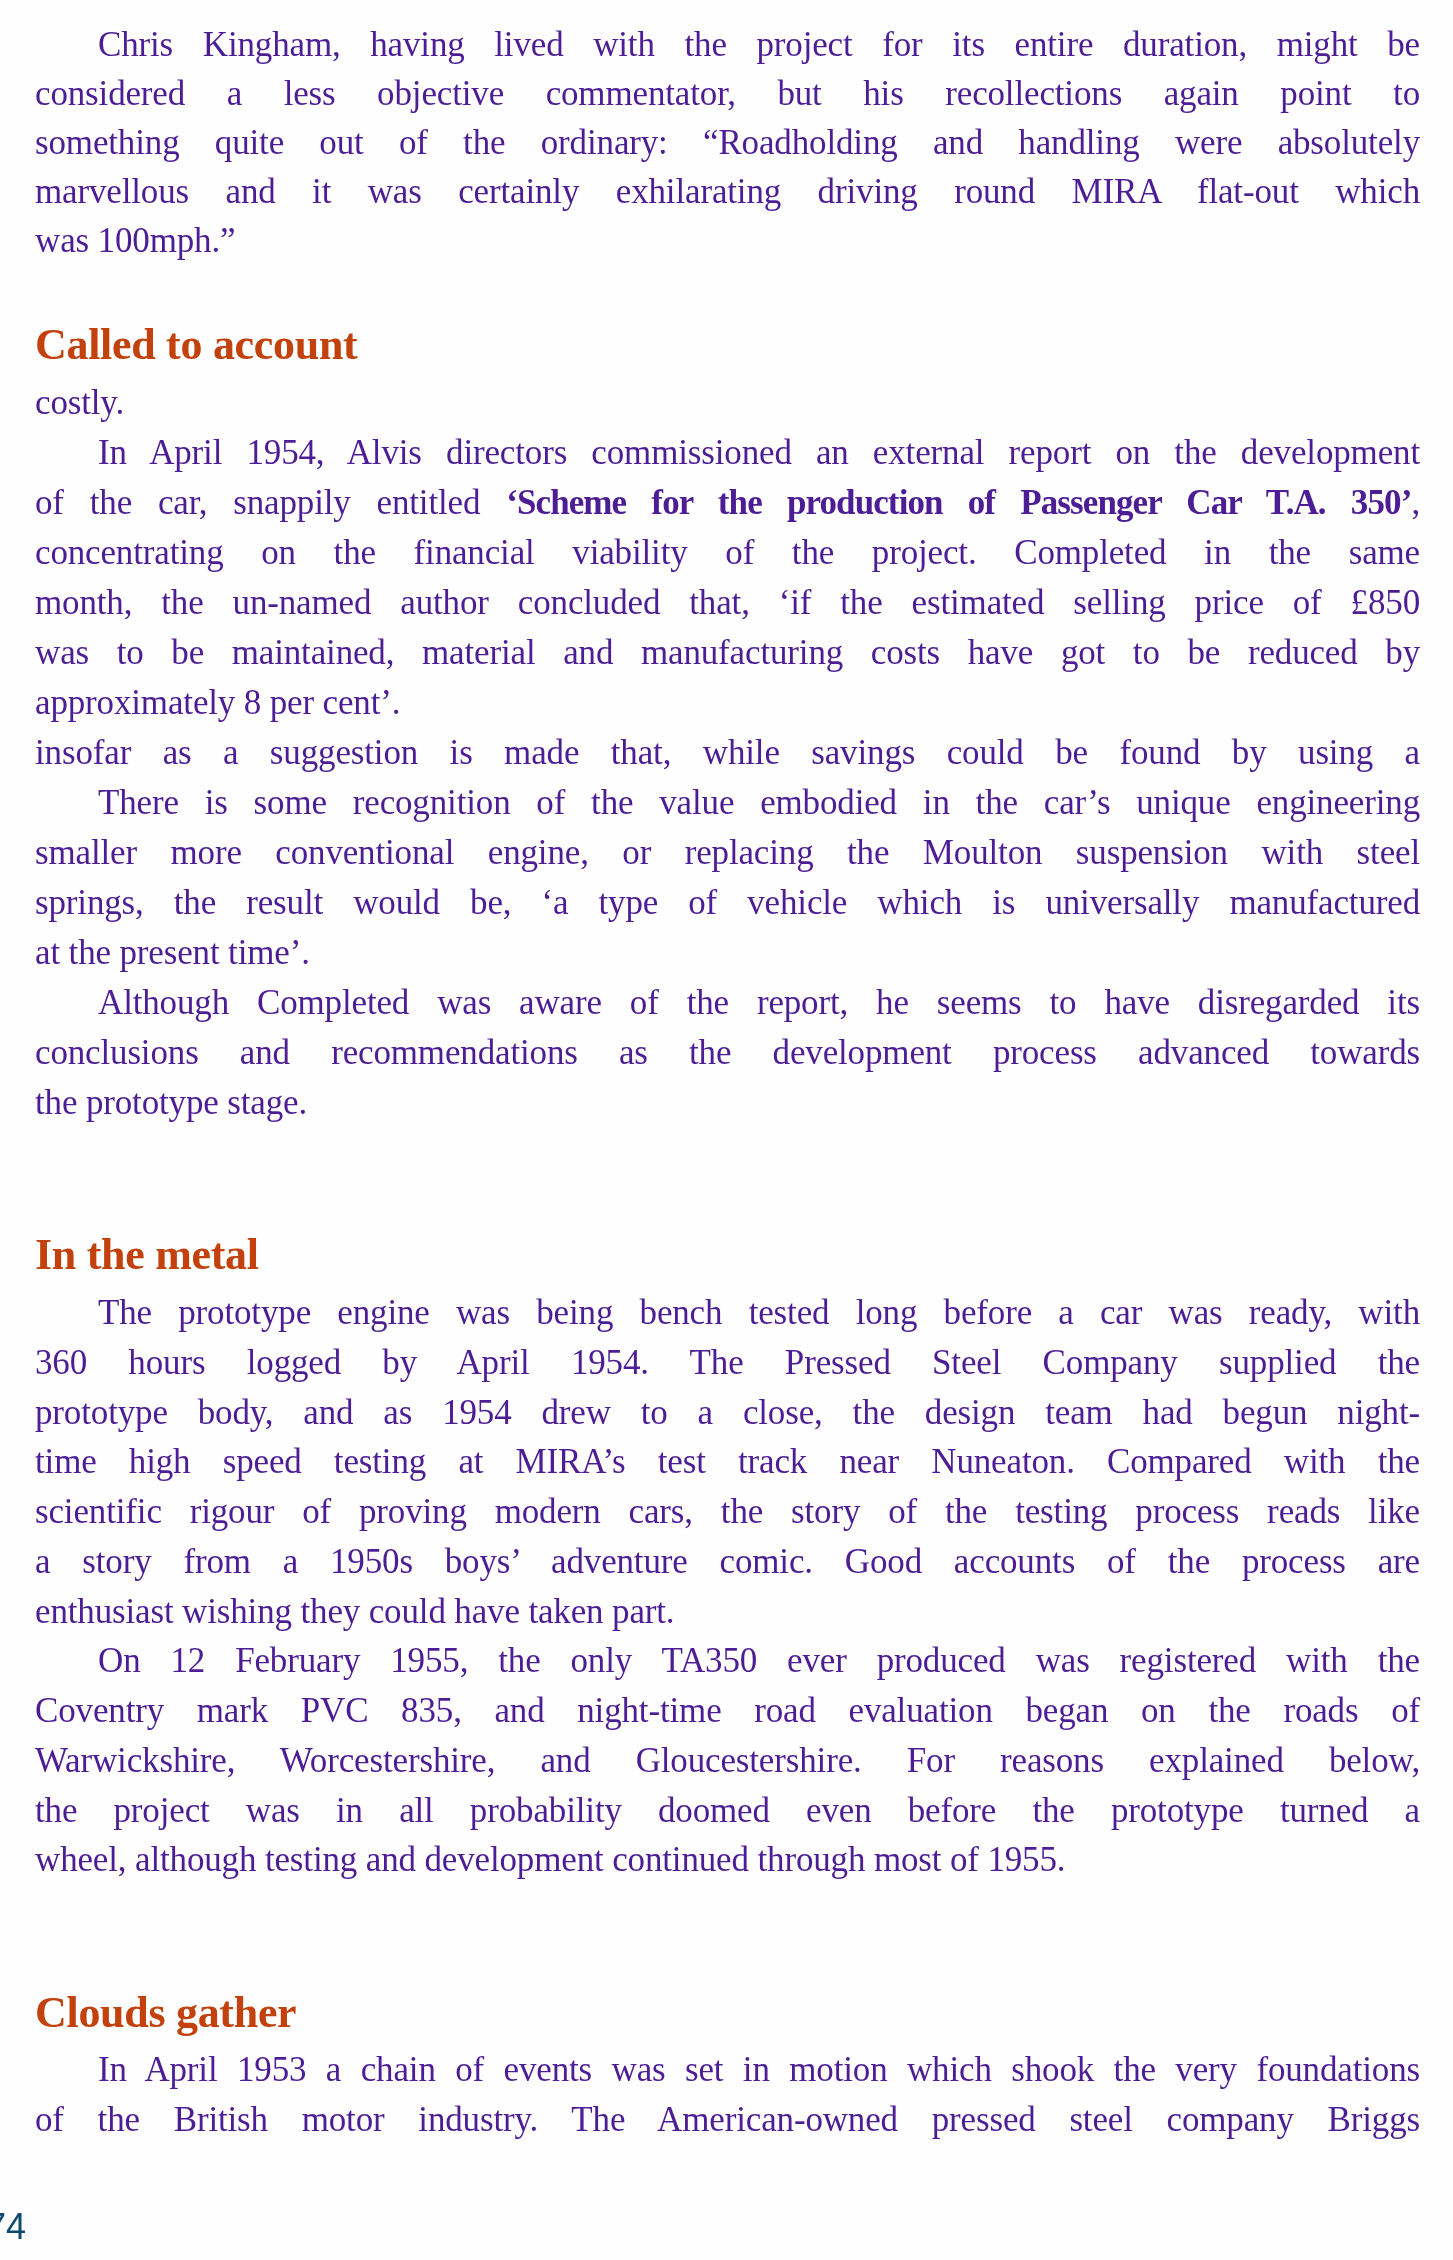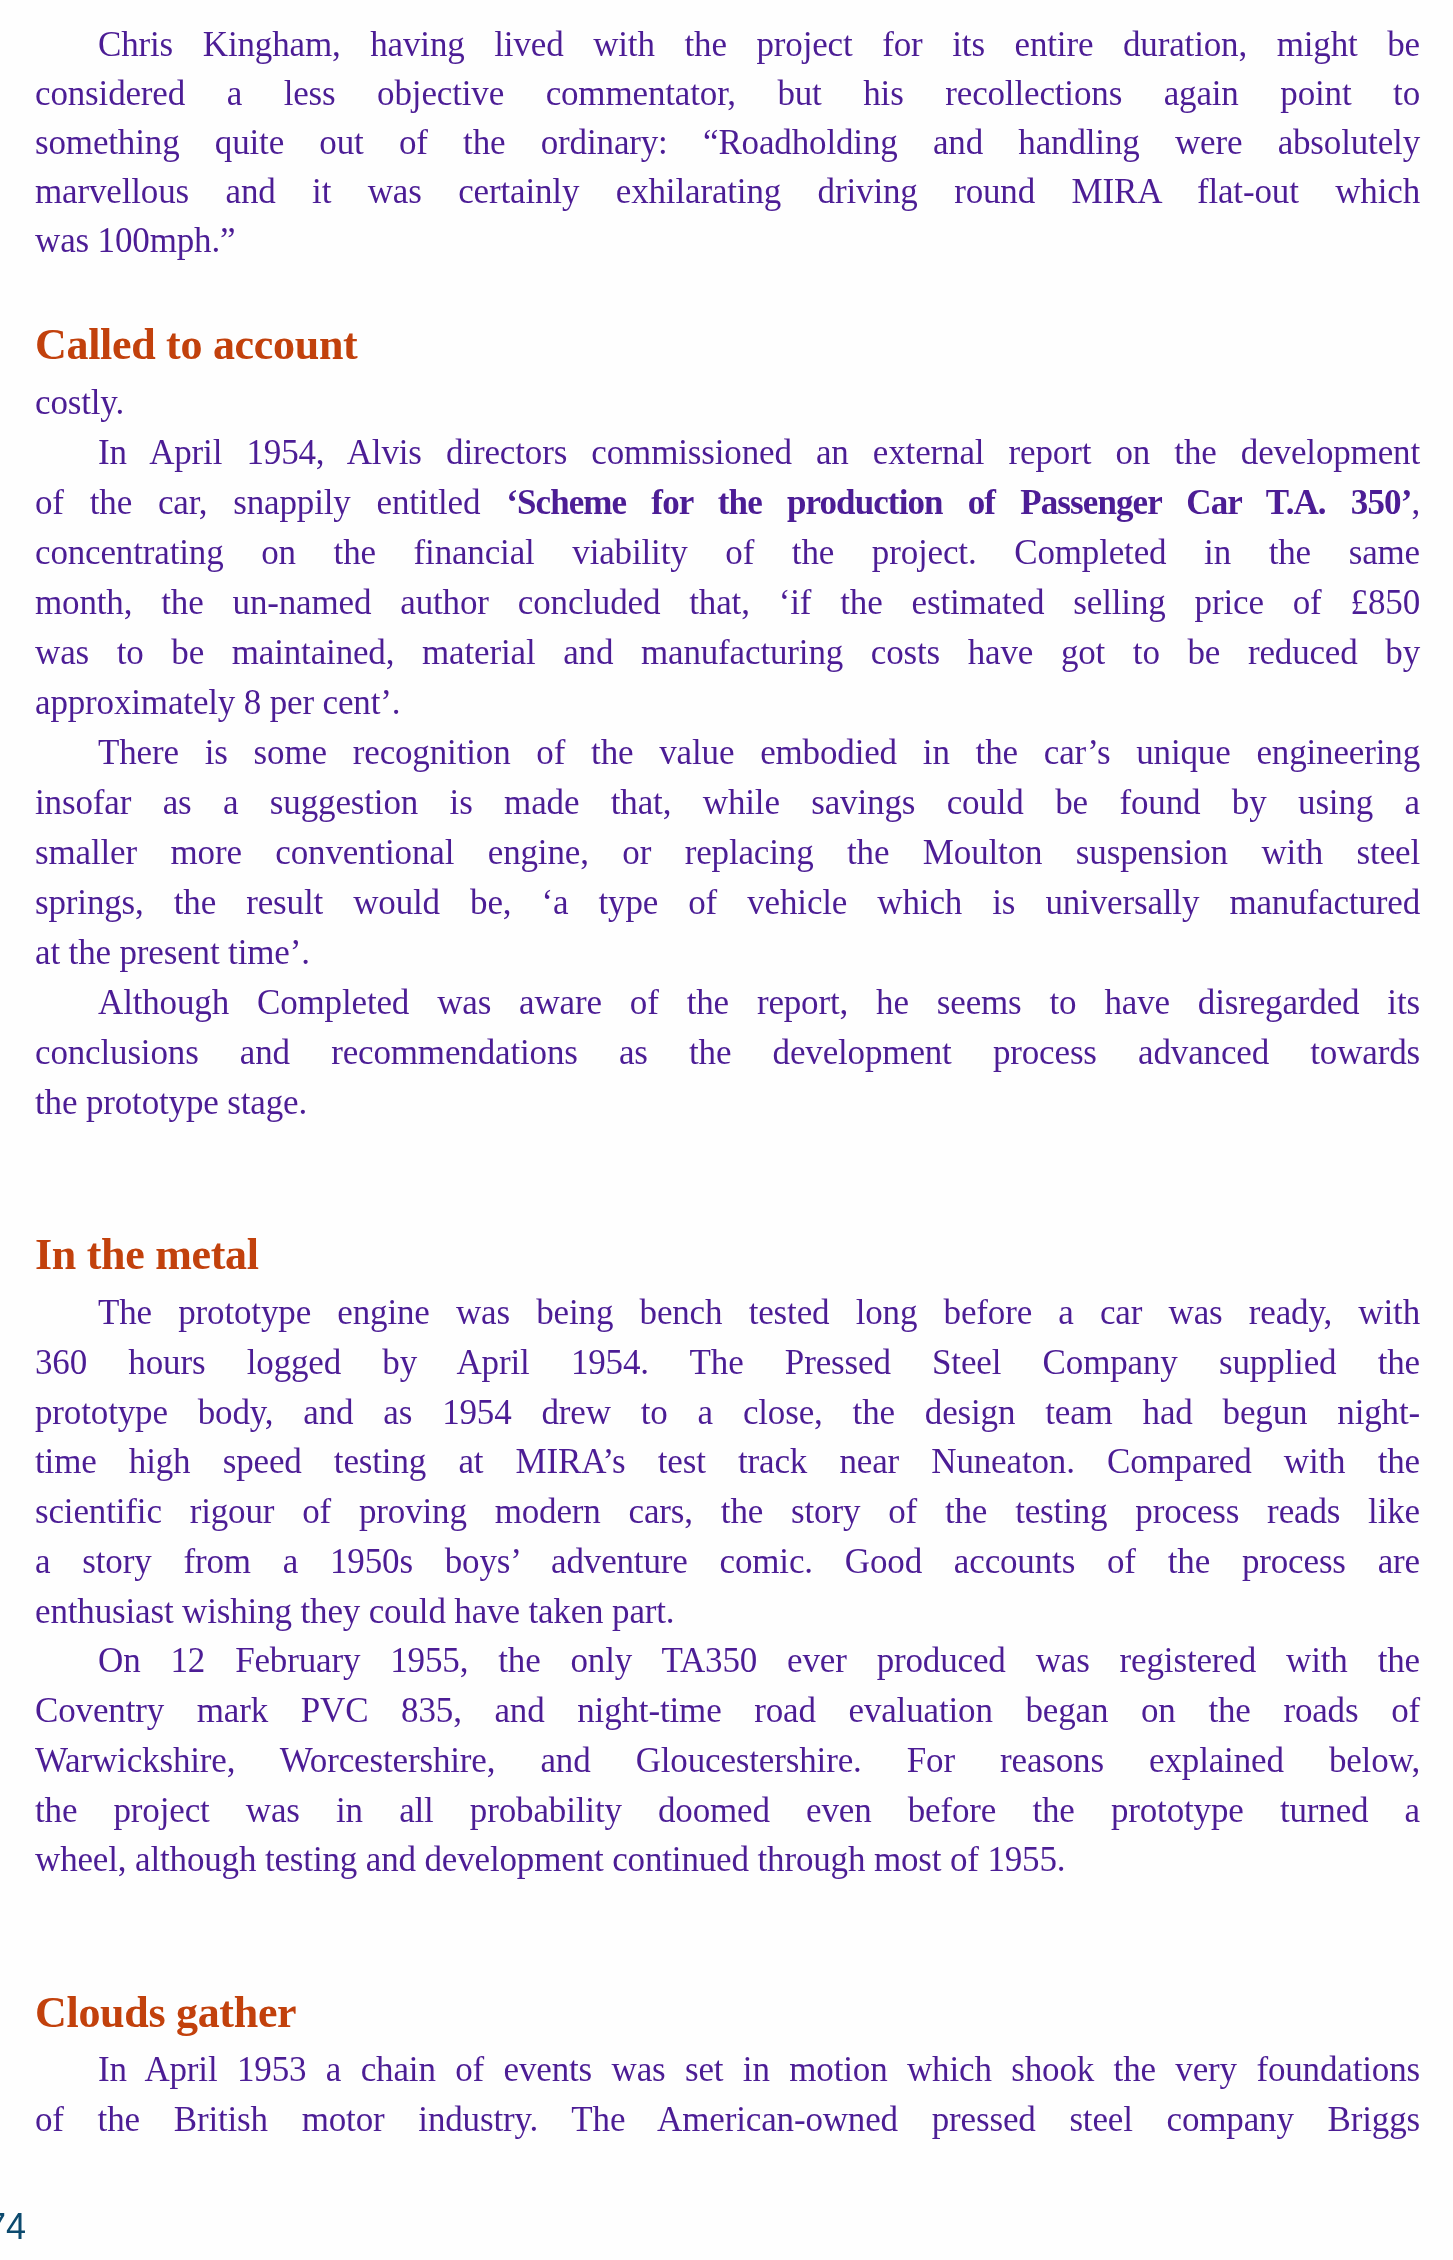--- a/index.html
+++ b/index.html
@@ -35,22 +35,22 @@
 
     <span class="line last">costly.</span>
 
     <span class="line indent">In April 1954, Alvis directors commissioned an external report on the development</span>
     <span class="line"><span>of the car, snappily entitled </span><span class="bold">‘Scheme for the production of Passenger Car T.A. 350’</span><span>,</span></span>
     <span class="line">concentrating on the financial viability of the project. Completed in the same</span>
     <span class="line">month, the un-named author concluded that, ‘if the estimated selling price of £850</span>
     <span class="line">was to be maintained, material and manufacturing costs have got to be reduced by</span>
     <span class="line last">approximately 8 per cent’.</span>
 
+    <span class="line">insofar as a suggestion is made that, while savings could be found by using a</span>
     <span class="line indent">There is some recognition of the value embodied in the car’s unique engineering</span>
-    <span class="line">insofar as a suggestion is made that, while savings could be found by using a</span>
     <span class="line">smaller more conventional engine, or replacing the Moulton suspension with steel</span>
     <span class="line">springs, the result would be, ‘a type of vehicle which is universally manufactured</span>
     <span class="line last">at the present time’.</span>
 
     <span class="line indent">Although Completed was aware of the report, he seems to have disregarded its</span>
     <span class="line">conclusions and recommendations as the development process advanced towards</span>
     <span class="line last">the prototype stage.</span>
   </div>
 
   <div class="heading" style="top:1230px;text-align:right;">In the metal</div>

